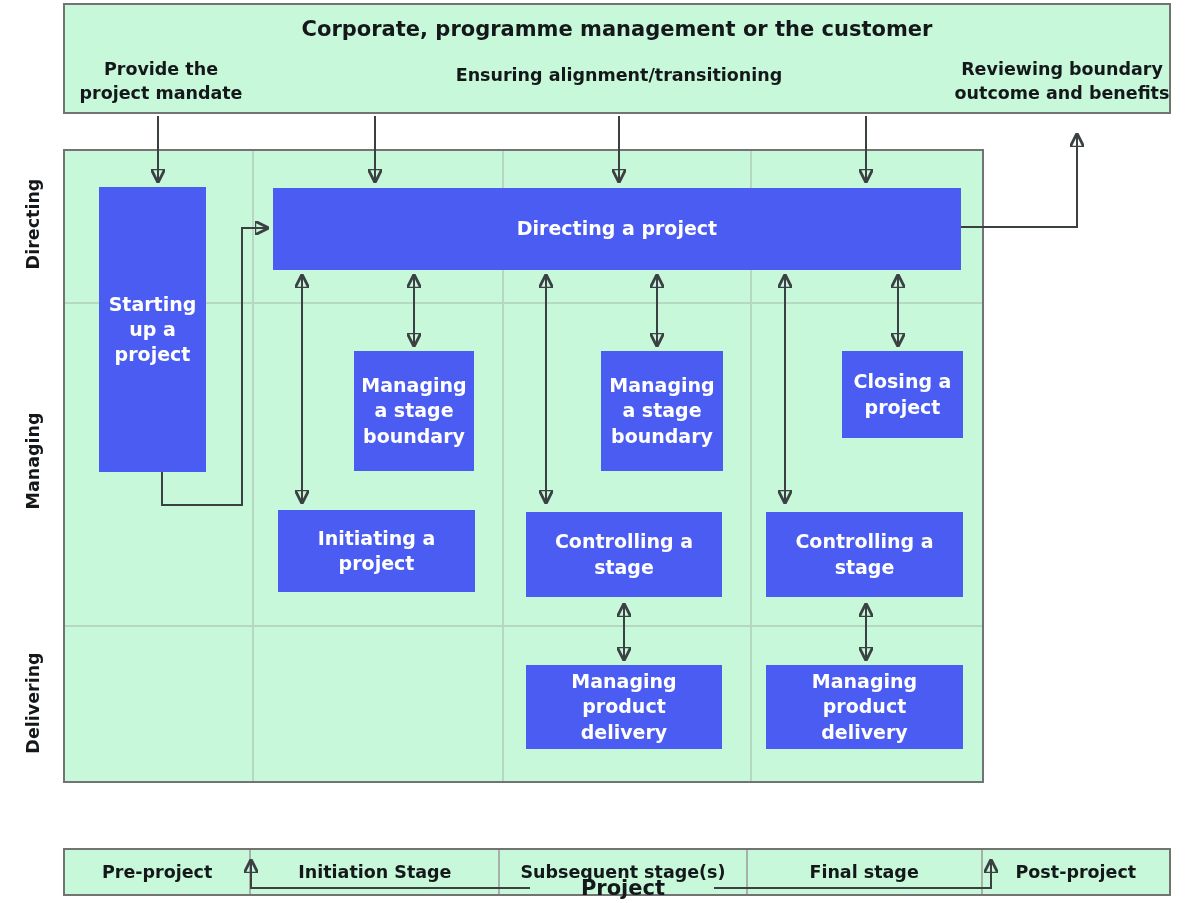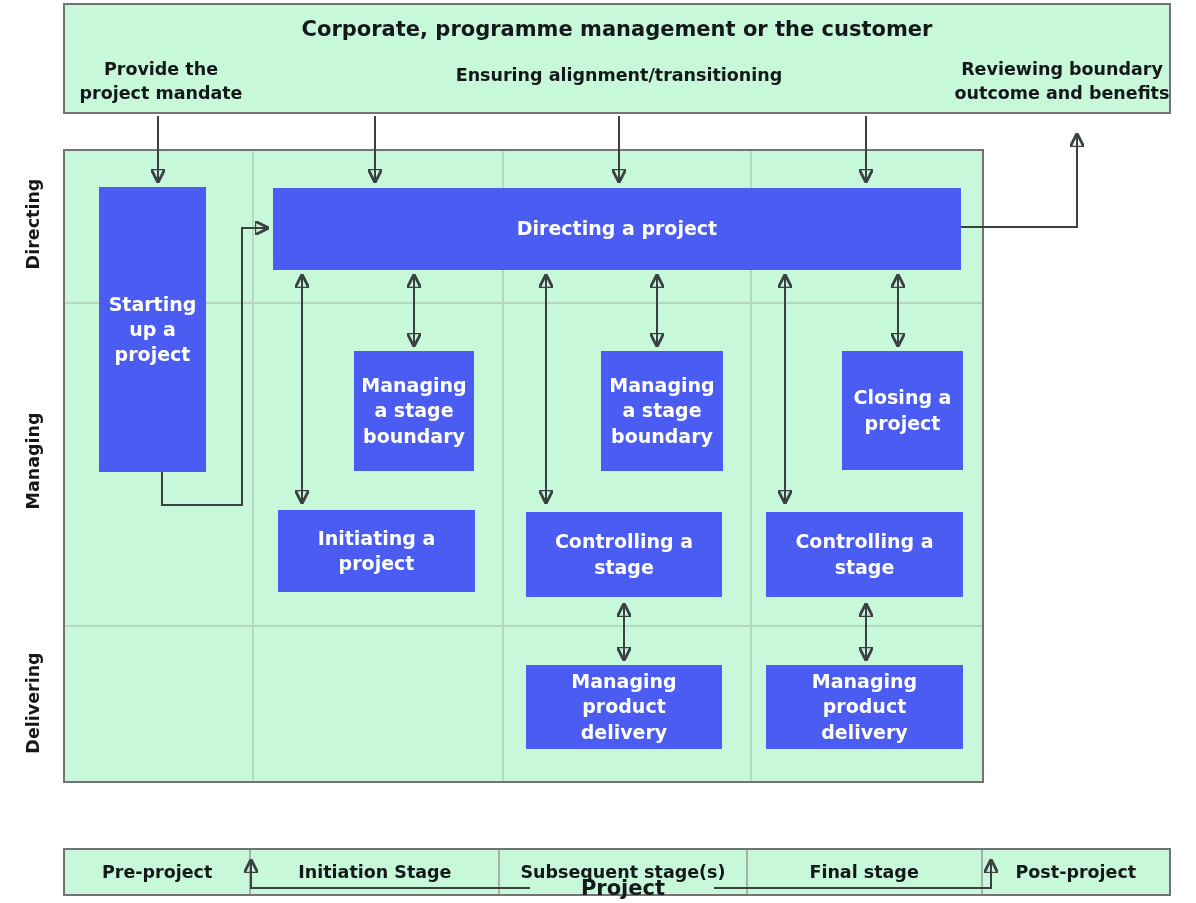--- a/index.html
+++ b/index.html
@@ -25,21 +25,21 @@
   .row-label{position:absolute;transform:translate(-50%,-50%) rotate(-90deg);
     white-space:nowrap;font-size:17.5px;font-weight:bold;color:#15181a;}
   
   .pbox{position:absolute;background:#4a5cf2;color:#ffffff;display:flex;
     align-items:center;justify-content:center;text-align:center;
     font-size:19px;line-height:1.32;box-sizing:border-box;font-weight:bold;}
   #box-startup{left:99px;top:187px;width:107px;height:285px;padding:12px 8px;}
   #box-directing{left:273px;top:188px;width:688px;height:82px;}
   #box-msb1{left:354px;top:351px;width:120px;height:120px;padding:0 4px;}
   #box-msb2{left:601px;top:351px;width:122px;height:120px;padding:0 4px;}
-  #box-closing{left:842px;top:351px;width:121px;height:119px;padding:0 10px;}
+  #box-closing{left:842px;top:351px;width:121px;height:87px;padding:0 10px;}
   #box-initiating{left:278px;top:510px;width:197px;height:82px;padding:8px 30px;}
   #box-cs1{left:526px;top:512px;width:196px;height:85px;padding:0 28px;}
   #box-cs2{left:766px;top:512px;width:197px;height:85px;padding:0 28px;}
   #box-mpd1{left:526px;top:665px;width:196px;height:84px;padding:0 24px;}
   #box-mpd2{left:766px;top:665px;width:197px;height:84px;padding:0 24px;}
   
   #stage-bar{left:63px;top:848px;width:1108px;height:48px;display:flex;}
   .stage-cell{display:flex;align-items:center;justify-content:center;
     font-size:17.5px;font-weight:bold;box-sizing:border-box;border-right:2px solid #a8b0aa;}
   .stage-cell:last-child{border-right:none;}

